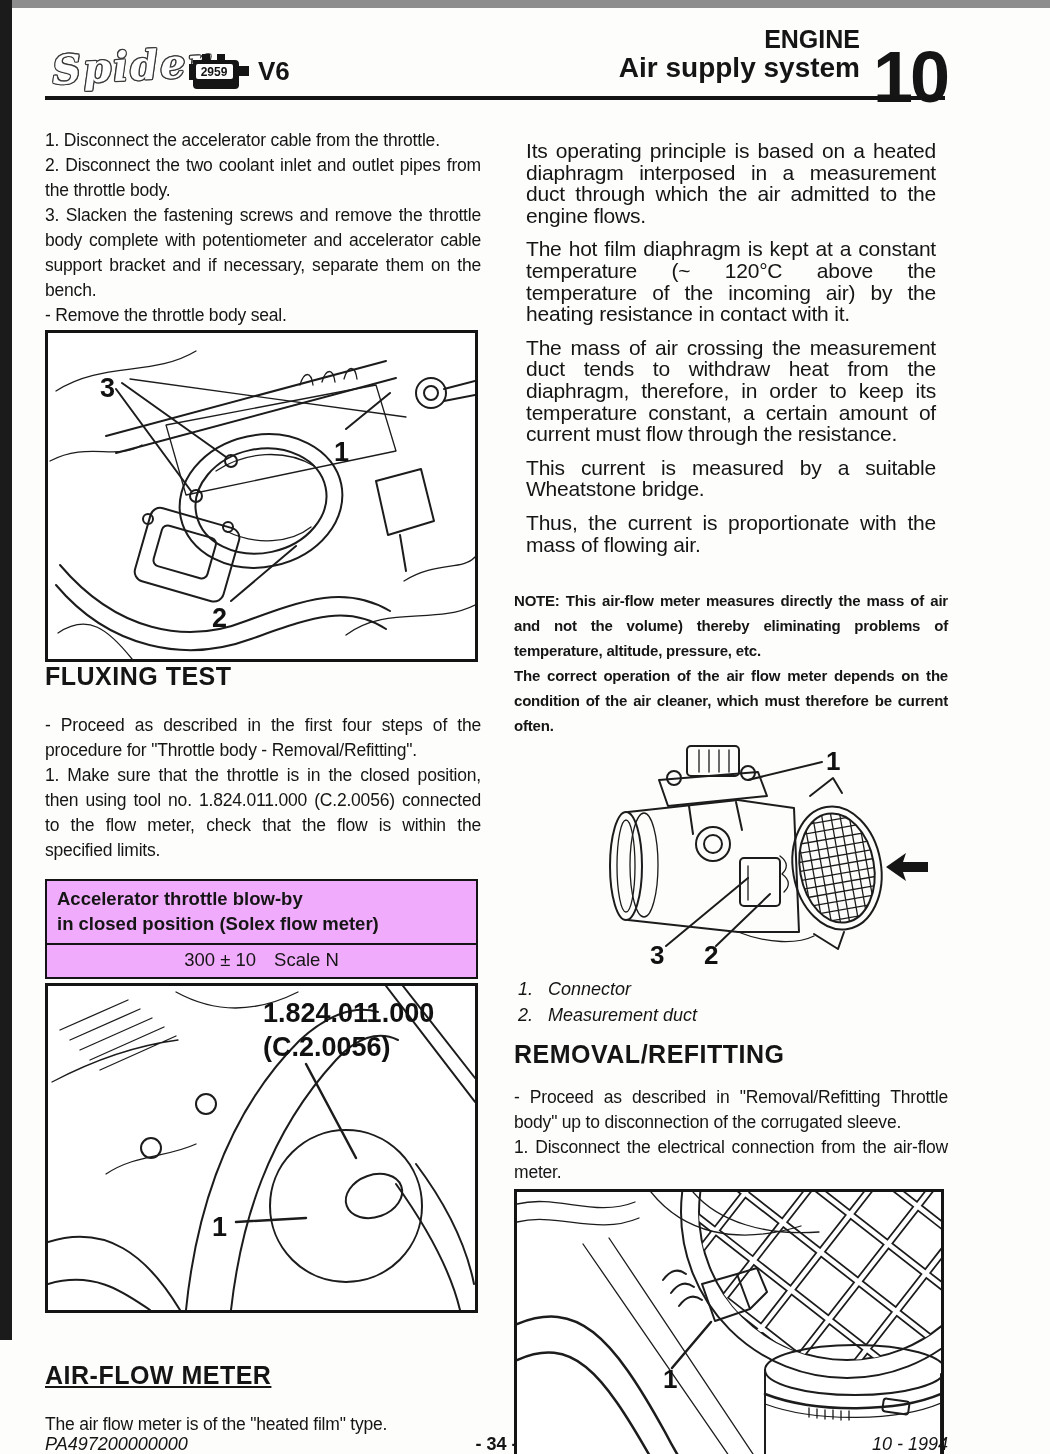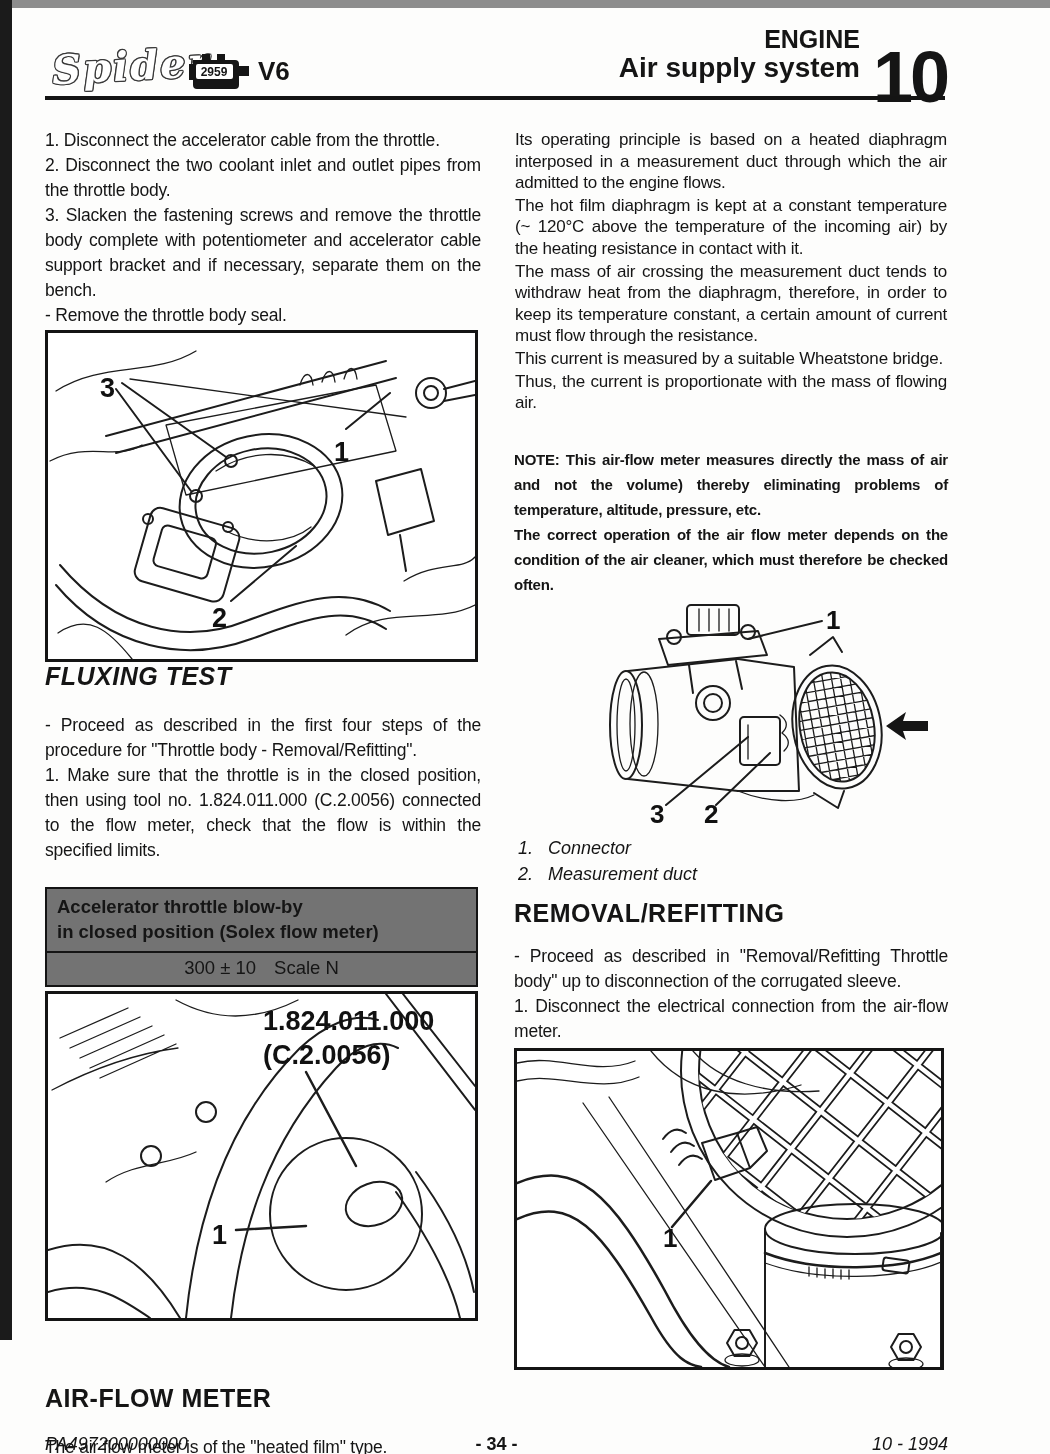--- a/index.html
+++ b/index.html
@@ -18,37 +18,37 @@
   .hd-right{position:absolute;right:105px;top:26px;text-align:right;line-height:1.08;}
   .hd-right .l1{font-size:25px;font-weight:bold;}
   .hd-right .l2{font-size:28px;font-weight:bold;}
   .chapnum{position:absolute;left:873px;top:36px;font-size:72px;font-weight:bold;letter-spacing:-3px;}
   .hrule{position:absolute;left:45px;top:96px;width:900px;height:4px;background:#141414;}
   
   .col{position:absolute;top:128px;}
   .col-l{left:45px;width:436px;}
   .col-r{left:514px;width:434px;}
   p.bp{margin:0;font-size:17.5px;line-height:25px;text-align:justify;letter-spacing:-0.2px;}
-  p.rp{margin:1px;font-size:17px;line-height:21.6px;text-align:justify;letter-spacing:-0.2px;}
+  p.rp{margin:12px;font-size:21px;line-height:21.6px;text-align:justify;letter-spacing:-0.2px;}
   p.note{margin:0;font-size:15px;line-height:25px;font-weight:bold;text-align:justify;letter-spacing:-0.2px;}
   h2.sec{margin:0;font-size:25px;font-weight:bold;letter-spacing:0.5px;}
   .figbox{border:3px solid #141414;background:#fff;}
   .fig1{margin-top:2px;width:427px;height:326px;}
   .fig2{margin-top:4px;width:427px;height:324px;}
   .fig4{margin-top:4px;width:424px;height:316px;}
   .fig3{margin-top:0;margin-left:72px;width:345px;height:230px;}
   
-  .spec{margin-top:24px;border:2.5px solid #141414;width:429px;background:#737373;}
+  .spec{margin-top:16px;border:2.5px solid #141414;width:429px;background:#f0abfc;}
   .spec .hdr{padding:5px 10px 7px;border-bottom:2.5px solid #141414;font-weight:bold;
              font-size:18.5px;line-height:25px;}
   .spec .val{padding:4px 10px 6px;text-align:center;font-size:18.5px;}
   .spec .val span{margin:0 9px;}
   .legend{margin:8px 0 0 4px;font-style:italic;font-size:18px;line-height:26px;}
   .legend .row span.n{display:inline-block;width:30px;}
-  .fl-heading{margin-top:40px;font-style:italic;}
+  .fl-heading{margin-top:40px;}
   
   .footer{position:absolute;left:45px;top:1434px;width:903px;font-size:18px;}
   .footer .fl{position:absolute;left:0;font-style:italic;}
   .footer .fc{position:absolute;left:0;width:100%;text-align:center;font-weight:bold;}
   .footer .fr{position:absolute;right:0;font-style:italic;}
   svg text{font-family:"Liberation Sans",sans-serif;}
   svg .ln{fill:none;stroke:#1c1c1c;stroke-width:2;stroke-linecap:round;stroke-linejoin:round;}
   svg .thin{stroke-width:1.3;}
 </style>
 </head>
@@ -145,33 +145,33 @@
           <path d="M0,256 C58,238 98,268 132,324 M0,298 C48,284 78,308 102,324"></path>
           <path d="M258,78 L308,172" stroke-width="2.5"></path>
           <path d="M188,236 L258,232" stroke-width="2.5"></path>
         </g>
         <text x="215" y="36" font-size="27" font-weight="bold" fill="#111">1.824.011.000</text>
         <text x="215" y="70" font-size="27" font-weight="bold" fill="#111">(C.2.0056)</text>
         <text x="164" y="250" font-size="27" font-weight="bold" fill="#111">1</text>
       </svg>
     </div>
 
-    <h2 class="sec" style="margin-top:63px;">AIR-FLOW METER</h2>
+    <h2 class="sec" style="margin-top:48px;text-decoration:underline;">AIR-FLOW METER</h2>
     <p class="bp" style="margin-top:22px;">The air flow meter is of the "heated film" type.</p>
   </div>
 
   <div class="col col-r">
     <p class="rp">Its operating principle is based on a heated diaphragm interposed in a measurement duct through which the air admitted to the engine flows.</p>
     <p class="rp">The hot film diaphragm is kept at a constant temperature (~ 120°C above the temperature of the incoming air) by the heating resistance in contact with it.</p>
     <p class="rp">The mass of air crossing the measurement duct tends to withdraw heat from the diaphragm, therefore, in order to keep its temperature constant, a certain amount of current must flow through the resistance.</p>
     <p class="rp">This current is measured by a suitable Wheatstone bridge.</p>
     <p class="rp">Thus, the current is proportionate with the mass of flowing air.</p>
 
     <p class="note" style="margin-top:33px;">NOTE: This air-flow meter measures directly the mass of air and not the volume) thereby eliminating problems of temperature, altitude, pressure, etc.</p>
-    <p class="note">The correct operation of the air flow meter depends on the condition of the air cleaner, which must therefore be checked often.</p>
+    <p class="note">The correct operation of the air flow meter depends on the condition of the air cleaner, which must therefore be current often.</p>
 
     <div class="fig3">
       <svg width="345" height="230" viewBox="0 0 345 230">
         <defs>
           <clipPath id="mc">
               <ellipse cx="251" cy="130" rx="37" ry="55" transform="rotate(-10 251 130)"></ellipse>
             </clipPath>
         </defs>
         <g class="ln">
           <rect x="101" y="8" width="52" height="30" rx="4"></rect>

